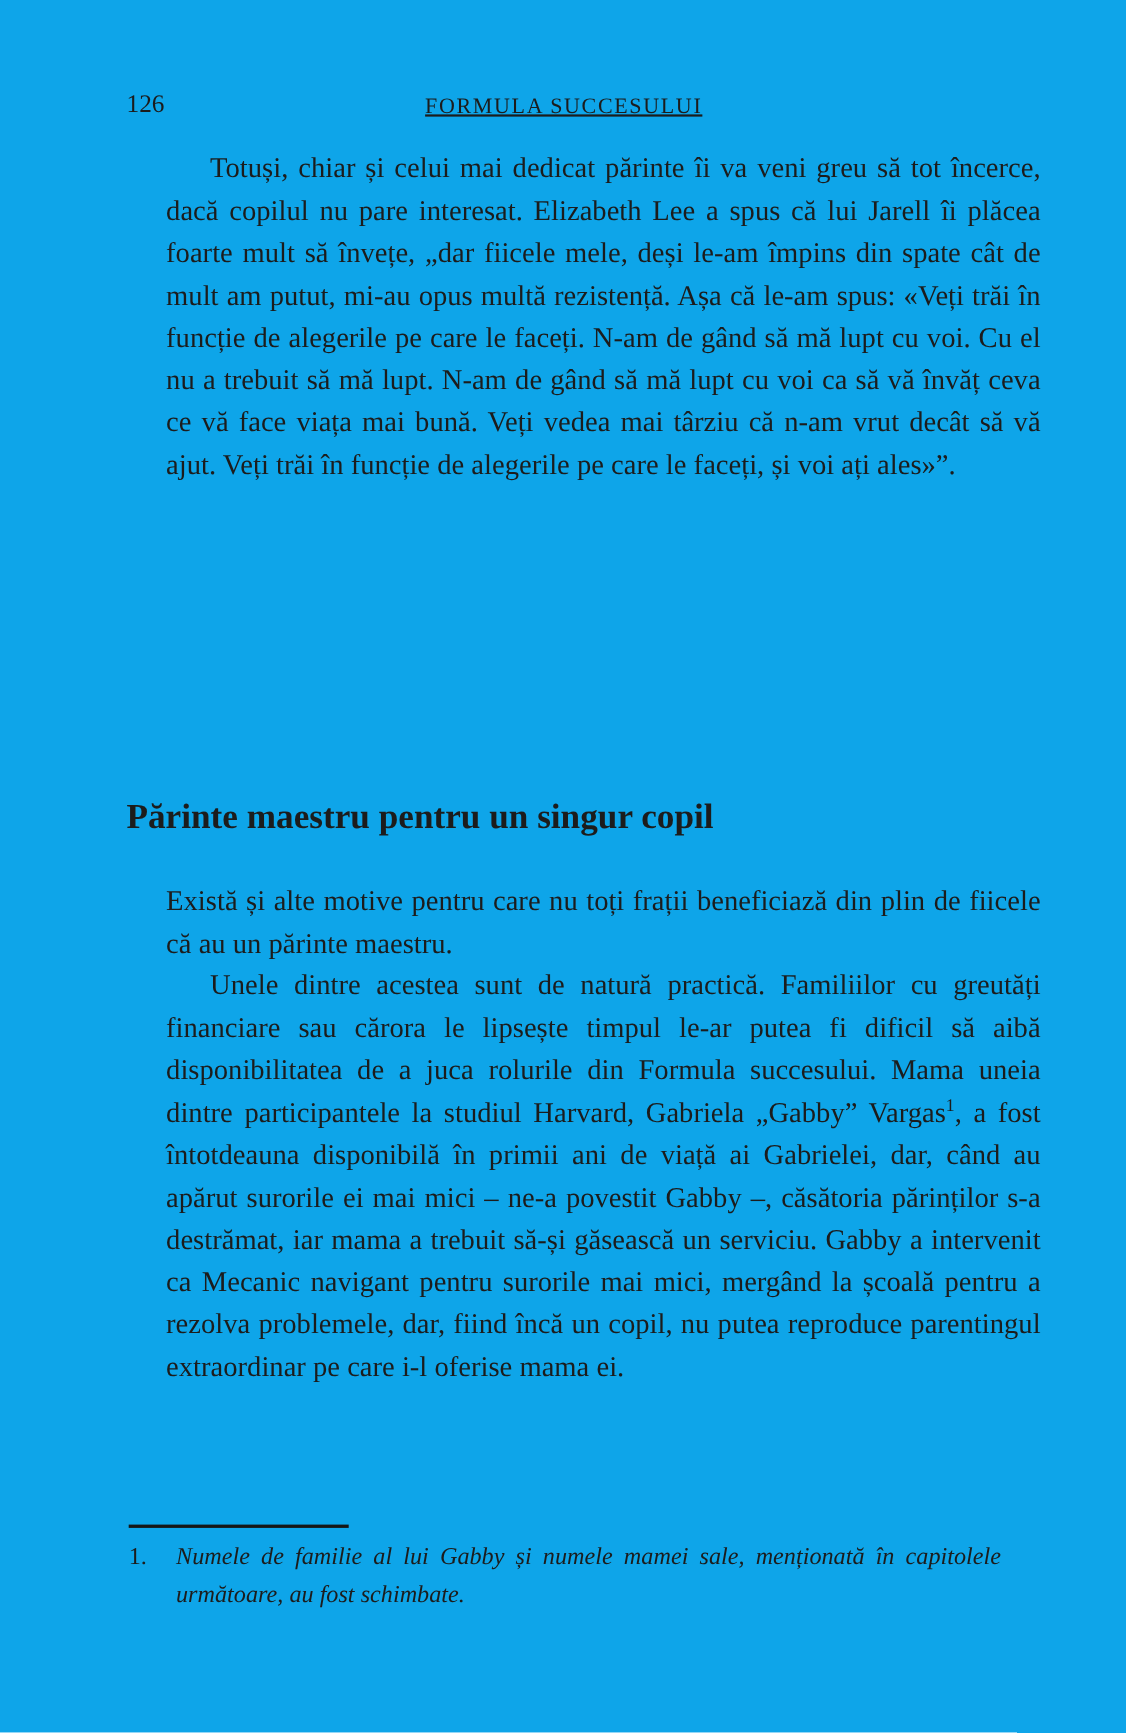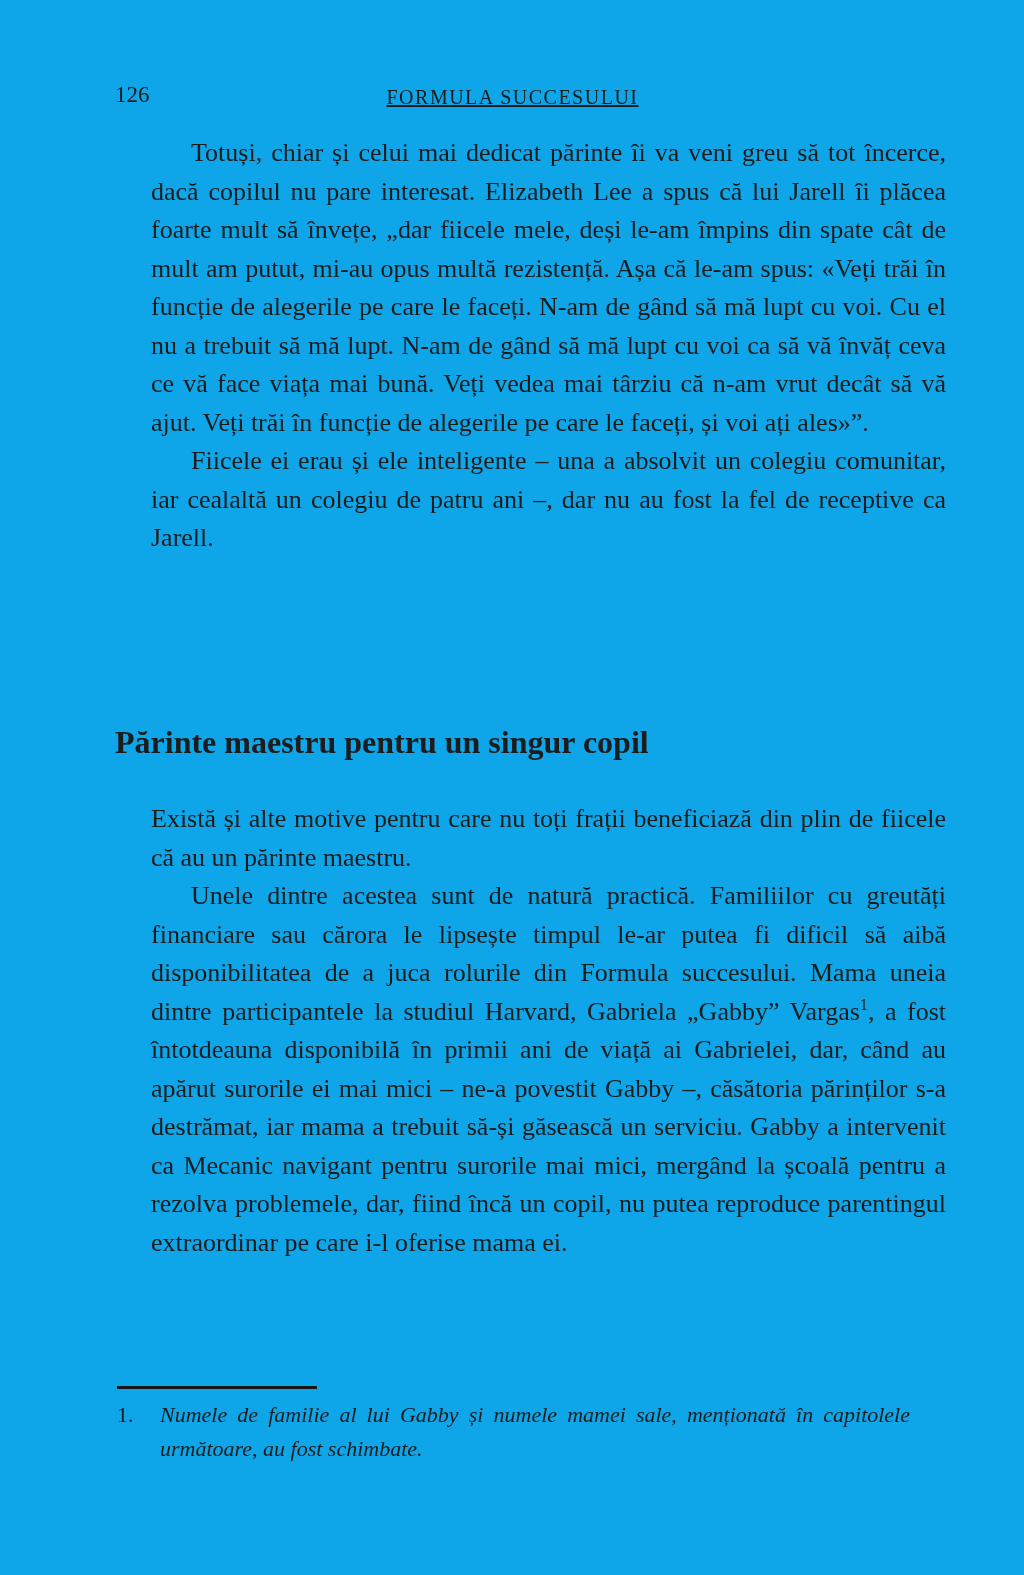--- a/index.html
+++ b/index.html
@@ -94,21 +94,20 @@
 
 <div class="page">
 
   <div class="page-header">
     <span class="page-number">126</span>
     <span class="running-title">FORMULA SUCCESULUI</span>
   </div>
 
   <div class="text-block block-1">
     <p class="indent">Totuși, chiar și celui mai dedicat părinte îi va veni greu să tot încerce, dacă copilul nu pare interesat. Elizabeth Lee a spus că lui Jarell îi plăcea foarte mult să învețe, „dar fiicele mele, deși le-am împins din spate cât de mult am putut, mi-au opus multă rezistență. Așa că le-am spus: «Veți trăi în funcție de alegerile pe care le faceți. N-am de gând să mă lupt cu voi. Cu el nu a trebuit să mă lupt. N-am de gând să mă lupt cu voi ca să vă învăț ceva ce vă face viața mai bună. Veți vedea mai târziu că n-am vrut decât să vă ajut. Veți trăi în funcție de alegerile pe care le faceți, și voi ați ales»”.</p>
-    <p class="indent">Fiicele ei erau și ele inteligente – una a absolvit un colegiu comunitar, iar cealaltă un colegiu de patru ani –, dar nu au fost la fel de receptive ca Jarell.</p>
   </div>
 
   <h2 class="section-heading">Părinte maestru pentru un singur copil</h2>
 
   <div class="text-block block-2">
     <p>Există și alte motive pentru care nu toți frații beneficiază din plin de fiicele că au un părinte maestru.</p>
     <p class="indent"><span>Unele dintre acestea sunt de natură practică. Familiilor cu greutăți financiare sau cărora le lipsește timpul le-ar putea fi dificil să aibă disponibilitatea de a juca rolurile din Formula succesului. Mama uneia dintre participantele la studiul Harvard, Gabriela „Gabby” Vargas</span><sup class="fn-ref">1</sup><span>, a fost întotdeauna disponibilă în primii ani de viață ai Gabrielei, dar, când au apărut surorile ei mai mici – ne-a povestit Gabby –, căsătoria părinților s-a destrămat, iar mama a trebuit să-și găsească un serviciu. Gabby a intervenit ca Mecanic navigant pentru surorile mai mici, mergând la școală pentru a rezolva problemele, dar, fiind încă un copil, nu putea reproduce parentingul extraordinar pe care i-l oferise mama ei.</span></p>
   </div>
 
   <div class="footnote-rule"></div>

